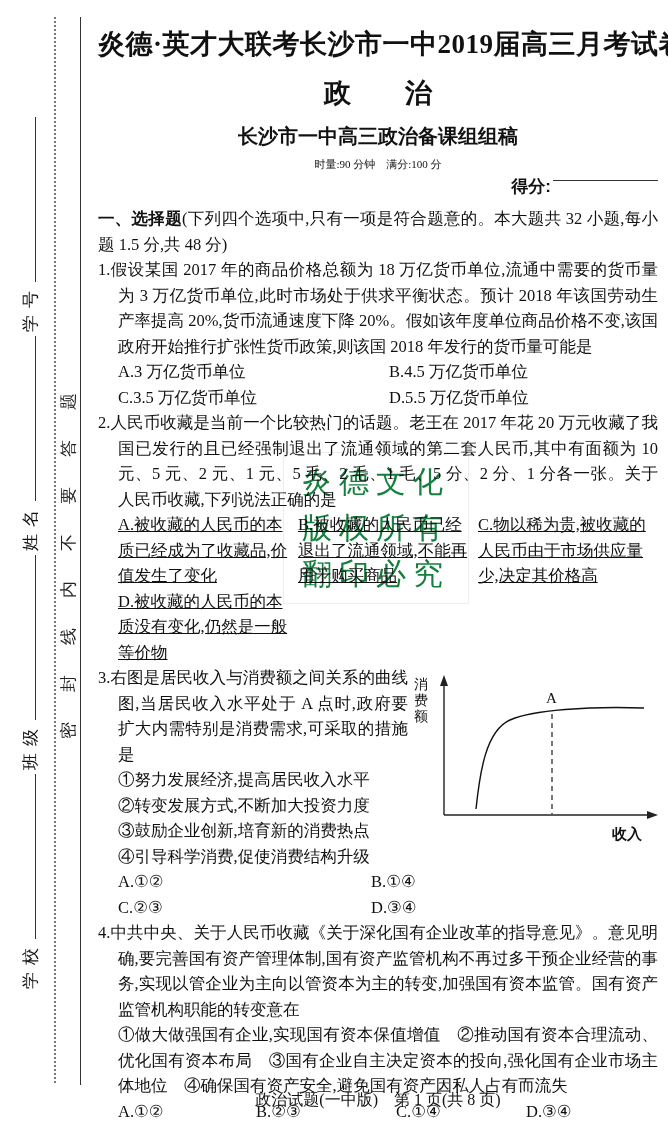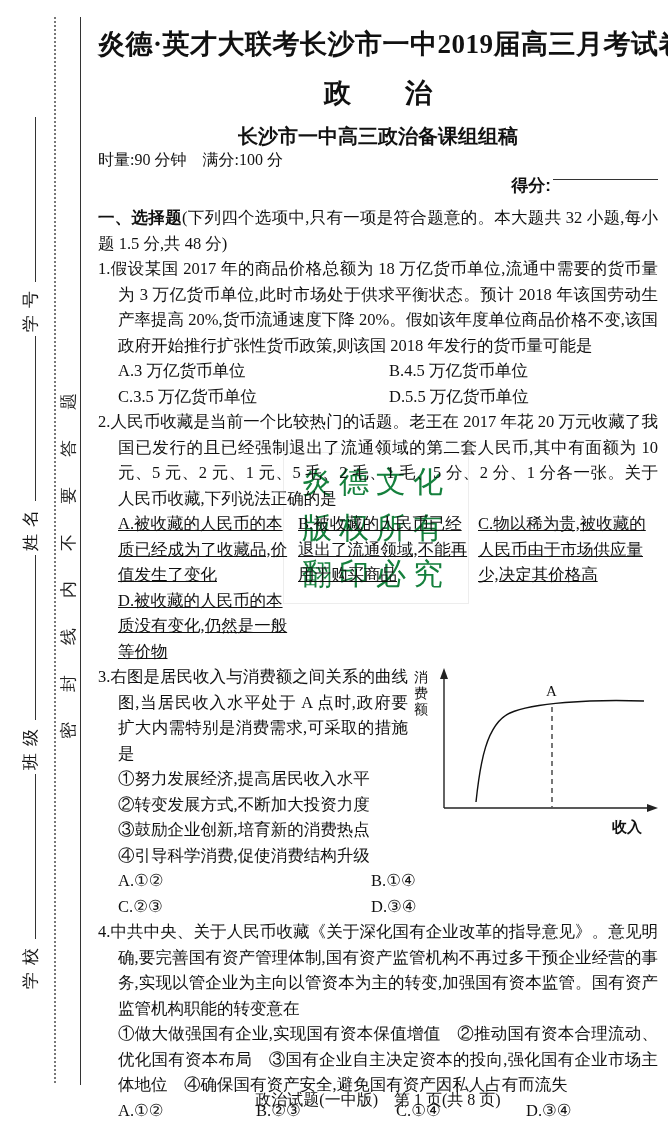--- a/index.html
+++ b/index.html
@@ -33,21 +33,21 @@
 
   
   .content { position:absolute; left:98px; top:0; width:560px; z-index:1; }
 
   .exam-title { margin-top:26px; text-align:center; font-size:27px; font-weight:700;
                 letter-spacing:0.5px; white-space:nowrap; }
   .exam-subject { margin-top:13px; text-align:center; font-size:27px; font-weight:700;
                   font-family:"Liberation Sans","DejaVu Sans",sans-serif; }
   .exam-subtitle { margin-top:12px; text-align:center; font-size:20px; font-weight:700;
                    font-family:"Liberation Sans","DejaVu Sans",sans-serif; }
-  .exam-meta { font-size:16px; }
+  .exam-meta { margin-top:7px; text-align:center; font-size:11px; }
 
   .score-row { margin-top:3px; height:26px; display:flex; justify-content:flex-end;
                align-items:flex-start; font-size:17px; }
   .score-label { font-weight:700; font-family:"Liberation Sans","DejaVu Sans",sans-serif; }
   .score-line { display:inline-block; width:105px; height:6px;
                 border-bottom:1.2px solid #333; margin-left:2px; }
 
   .body-text, .intro, .question { font-size:16.5px; line-height:25.5px; }
 
   .intro { margin-top:5px; text-align:justify; }
@@ -57,21 +57,21 @@
   .stem { padding-left:20px; text-indent:-20px; text-align:justify; }
   .stem-follow { padding-left:20px; text-align:justify; }
   .subitem { padding-left:20px; }
   .opts { padding-left:20px; display:grid; }
   .opts.two-col-wide { grid-template-columns:271px 1fr; }
   .opts.one-col { grid-template-columns:1fr 1fr 1fr;text-decoration:underline; }
   .opts.two-col { grid-template-columns:253px 1fr; }
   .opts.four-col { grid-template-columns:138px 140px 130px 1fr; }
 
   
-  .q3-fig { float:right; width:246px; height:172px; margin-left:4px; margin-top:2px;
+  .q3-fig { float:right; width:246px; height:172px; margin-left:4px; margin-top:8px;
             position:relative; }
   .q3-fig .ylab { position:absolute; left:0; top:4px; width:18px; font-size:14px;
                   line-height:16px; word-break:break-all; text-align:center; }
   .q3-fig svg { position:absolute; left:20px; top:0; }
 
   
   .footer { position:absolute; left:98px; top:1090px; width:560px; text-align:center;
             font-size:16px; z-index:1; }
   .footer span { margin:0 8px; }
 </style>

